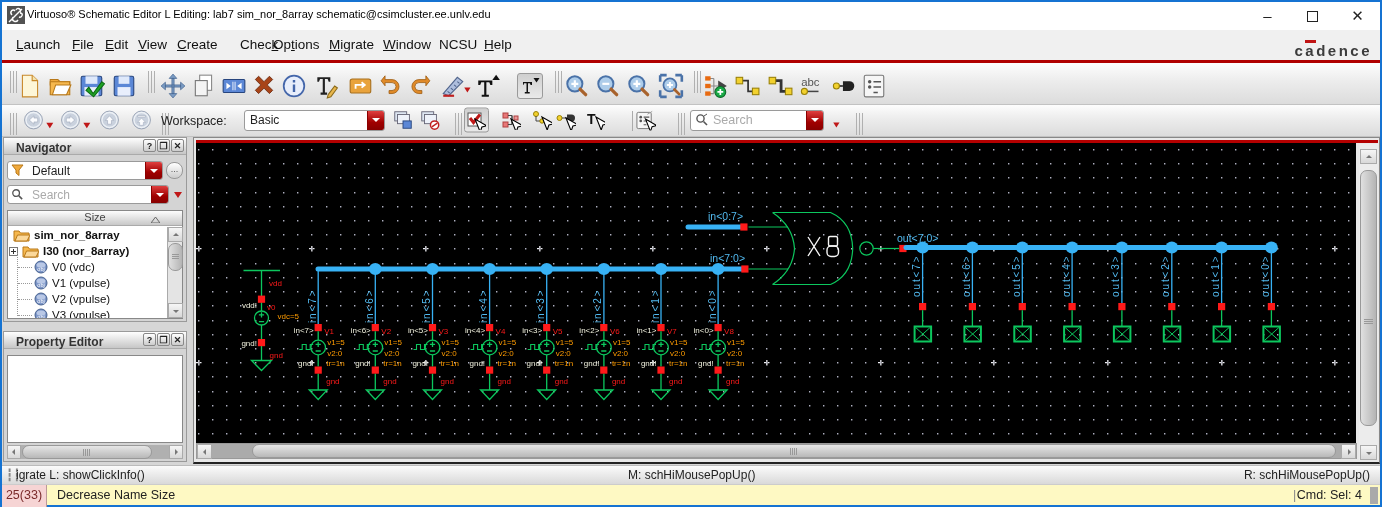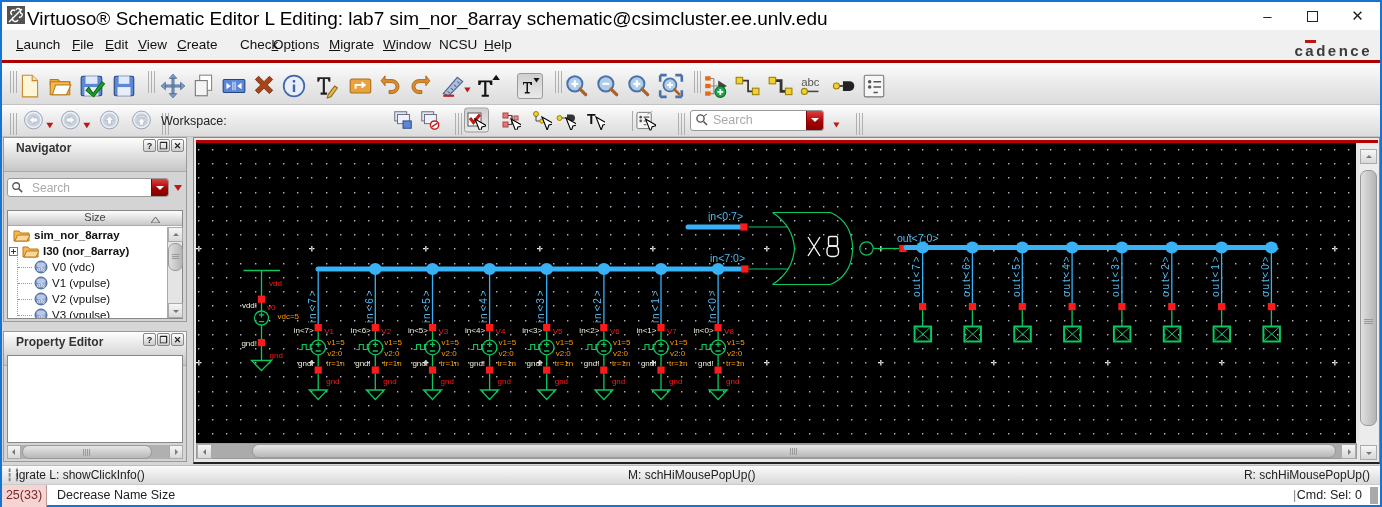--- a/index.html
+++ b/index.html
@@ -1,19 +1,19 @@
 <!DOCTYPE html>
 <html><head><meta charset="utf-8"><style>
 *{margin:0;padding:0;box-sizing:border-box}
 html,body{width:1382px;height:507px;overflow:hidden}
 body{font-family:"Liberation Sans",sans-serif;background:#0a64c8}
 #win{position:absolute;left:0;top:0;width:1382px;height:507px;border:2px solid #1573d2;border-bottom-width:3px;background:#ececec}
 #titlebar{position:absolute;left:0;top:0;right:0;height:27.5px;background:#fff;color:#000}
 #titlebar .ticn{position:absolute;left:5px;top:4px}
-#titlebar .ttext{position:absolute;left:25px;top:6px;font-size:19px}
+#titlebar .ttext{position:absolute;left:25px;top:6px;font-size:11px}
 .winbtn{position:absolute;top:0;width:45px;height:27px;color:#222;text-align:center;line-height:27px;font-size:15px}
 #menubar{position:absolute;left:0;top:27.5px;right:0;height:30.5px;background:#f0f0f0}
 #menubar .m{position:absolute;top:7px;font-size:13.5px;color:#111}
 #menubar .m u{text-decoration:underline}
 #cadence{position:absolute;right:8px;top:12.5px;font-size:15px;font-weight:bold;letter-spacing:2.5px;color:#3c3c3c;font-family:"Liberation Sans",sans-serif}
 #cadence .bar{position:absolute;left:10.5px;top:-2px;width:11px;height:3px;background:#c01414}
 #redline{position:absolute;left:0;top:58px;right:0;height:2.5px;background:#b00000}
 .tb{position:absolute;left:0;right:0;background:linear-gradient(#fdfdfd,#ececec 45%,#dcdcdc);border-bottom:1px solid #c2c2c2;display:flex;align-items:center}
 .aicon{position:absolute;top:50%;transform:translateY(-50%);display:flex;align-items:center;justify-content:center}
 .tb1 .aicon{top:57%}
@@ -23,21 +23,21 @@
 .combo{position:relative;height:20px;background:#fff;border:1px solid #9a9a9a;border-radius:3px;display:flex;align-items:center}
 .combo .cbtext{font-size:12px;color:#222;margin-left:5px;flex:1}
 .redbtn{width:17px;height:100%;background:linear-gradient(#e04040,#a00000 60%,#870000);border-left:1px solid #8a0000;border-radius:0 2px 2px 0;position:relative}
 .redbtn:after{content:"";position:absolute;left:4px;top:7px;border:4.5px solid transparent;border-top-color:#fff;border-bottom-width:0}
 .searchbox{position:relative;width:143px;height:21px;background:#fff;border:1px solid #9a9a9a;border-radius:3px;display:flex;align-items:center;margin-left:2px}
 .searchbox svg{margin:0 4px}
 .searchbox span{color:#aaa;font-size:12.5px;flex:1}
 .vline{width:1px;height:20px;background:#aaa;margin:0 6px}
 #main{position:absolute;left:0;top:134.5px;right:0;height:329px;background:#d6d6d6}
 .panel{position:absolute;left:1px;width:184px;background:#d4d4d4;border:1px solid #9a9a9a}
-.ptitle{height:34px;background:linear-gradient(#fefefe,#c6c6c6);border-bottom:1px solid #aaa;position:relative}
+.ptitle{height:17px;background:linear-gradient(#fefefe,#c6c6c6);border-bottom:1px solid #aaa;position:relative}
 .ptitle span{font-size:12px;font-weight:bold;color:#333;margin-left:12px;line-height:17px}
 .pbtns{position:absolute;right:2px;top:1px;display:flex}
 .pbtn{width:13px;height:13px;border:1px solid #888;border-radius:2px;background:linear-gradient(#fff,#ccc);font-size:9px;font-weight:bold;color:#222;text-align:center;line-height:12px;margin-left:1px}
 .prow{display:flex;align-items:center;margin:6px 3px 0 3px}
 .prow+.prow{margin-top:5px}
 .dots3{width:17px;height:17px;border:1px solid #999;border-radius:8px;background:linear-gradient(#fff,#ccc);color:#555;font-size:9px;text-align:center;line-height:12px;margin-left:3px}
 .treewrap{position:absolute;left:3px;right:3px;top:72px;bottom:2px;border:1px solid #888;background:#fff}
 .treehdr{position:relative;height:15px;background:linear-gradient(#fdfdfd,#c8c8c8);border-bottom:1px solid #aaa;text-align:center;font-size:11px;color:#444}
 .tree{position:absolute;left:0;top:16px;right:15px;bottom:0;overflow:hidden}
 .tree{z-index:1}
@@ -57,21 +57,21 @@
 .hscroll{position:absolute;height:14px;background:#b0b0b0}
 .hscroll .sarrow{position:absolute;left:0;top:0;width:14px;height:14px;line-height:13px}
 .hthumb{position:absolute;top:0;height:14px;background:linear-gradient(#e6e6e6,#b8b8b8);border:1px solid #999;border-radius:7px}
 .hgrip{margin:3px auto;width:8px;height:7px;background:repeating-linear-gradient(90deg,#999 0 1px,transparent 1px 2px)}
 #canvasbox{position:absolute;left:191px;top:135px;width:1187px;height:327px;background:#e8e8e8;border:1px solid #888;border-bottom:2px solid #222}
 #canvasred{position:absolute;left:2px;top:2px;right:1px;height:3px;background:#b40000}
 #canvas{position:absolute;left:2px;top:5px}
 #cvscroll{position:absolute;right:1px;top:6px;width:19px;bottom:2px;background:#ececec}
 #chscroll{position:absolute;left:2px;bottom:3px;height:16px;right:22px;background:#ababab;border:1px solid #999}
 #statusbar{position:absolute;left:0;right:0;top:463px;height:18.5px;background:linear-gradient(#fbfbfb,#d9d9d9);border-top:1px solid #bbb;font-size:12px;color:#222}
-#cmdbar{position:absolute;left:0;right:0;top:481.5px;height:21.5px;background:#ffffff;font-size:12.5px;color:#222;border-top:1px solid #ccc}
+#cmdbar{position:absolute;left:0;right:0;top:481.5px;height:21.5px;background:#fef9c3;font-size:12.5px;color:#222;border-top:1px solid #ccc}
 .pink{position:absolute;left:0;top:0;width:45px;height:22px;background:#f6d4d4;border-right:1px solid #b99;color:#7a2a2a;text-align:center;line-height:21px}
 </style></head><body>
 <div id="win">
 <div id="titlebar">
 <div class="ticn"><svg width="18" height="18" viewBox="0 0 18 18" style="">
           <rect width="18" height="18" fill="#525252"></rect>
           <path d="M2 16L15 3M5 9C2 6 6 2 8 5M9 4c1-3 6-1 4 2M13 7c4 0 2 5-1 4M6 11c-2 4 3 6 5 3" stroke="#fff" fill="none" stroke-width="1.4"></path>
         </svg></div>
 <div class="ttext">Virtuoso® Schematic Editor L Editing: lab7 sim_nor_8array schematic@csimcluster.ee.unlv.edu</div>
 <div class="winbtn" style="right:90px">–</div>
@@ -323,20 +323,24 @@
         <svg width="8" height="8" viewBox="0 0 8 8" style="width:11px;height:11px;margin-top:10px">
           <path d="M1 2l5 0-2.5 4z" fill="#c01818"></path>
         </svg>
       </div>
 <div class="aicon" style="left:80px;width:11px;height:26px">
         <svg width="8" height="8" viewBox="0 0 8 8" style="width:11px;height:11px;margin-top:10px">
           <path d="M1 2l5 0-2.5 4z" fill="#c01818"></path>
         </svg>
       </div>
 <span class="wslabel" style="left:159px">Workspace:</span>
+<div class="combo" style="position:absolute;left:242px;top:5px;width:141px;height:21px">
+        <span class="cbtext">Basic</span>
+        <div class="redbtn"></div>
+      </div>
 <div class="aicon" style="left:390.0px;width:22px;height:22px">
         <svg width="24" height="24" viewBox="0 0 24 24" style="width:22px;height:22px">
           <rect x="3" y="3" width="13" height="10" fill="#dde6f2" stroke="#667"></rect>
           <rect x="6" y="6" width="13" height="10" fill="#eef2fa" stroke="#667"></rect>
           <rect x="12" y="13" width="9" height="8" fill="#5b87d6" stroke="#27457e"></rect>
         </svg>
       </div>
 <div class="aicon" style="left:417.0px;width:22px;height:22px">
         <svg width="24" height="24" viewBox="0 0 24 24" style="width:22px;height:22px">
           <rect x="3" y="3" width="13" height="10" fill="#dde6f2" stroke="#667"></rect>
@@ -422,20 +426,30 @@
         </svg>
       </div>
 </div>
 <div id="main"></div>
 <div class="panel" style="top:135px;height:185px">
 <div class="ptitle"><span>Navigator</span><div class="pbtns">
           <div class="pbtn">?</div>
           <div class="pbtn">❐</div>
           <div class="pbtn">✕</div>
         </div></div>
+<div class="prow">
+        <div class="combo" style="flex:1;height:19px">
+          <svg width="13" height="13" viewBox="0 0 13 13" style="margin:0 3px">
+            <path d="M1 1h11L8 6v5.5L5 9V6z" fill="#f0a93c" stroke="#b87818"></path>
+          </svg>
+          <span class="cbtext">Default</span>
+          <div class="redbtn"></div>
+        </div>
+        <div class="dots3">...</div>
+      </div>
 <div class="prow">
         <div class="combo" style="flex:1;height:19px">
           <svg width="13" height="13" viewBox="0 0 14 14" style="margin:0 3px">
             <circle cx="5.5" cy="5.5" r="3.6" fill="none" stroke="#555" stroke-width="1.4"></circle>
             <path d="M8.5 8.5l3.5 3.5" stroke="#555" stroke-width="1.6"></path>
           </svg>
           <span class="cbtext" style="color:#aaa">Search</span>
           <div class="redbtn"></div>
         </div>
         <svg width="10" height="8" viewBox="0 0 10 8" style="margin-left:4px">
@@ -790,15 +804,15 @@
 <div id="statusbar">
 <span style="position:absolute;left:4px;top:2px;color:#888">┇┇</span>
 <span style="position:absolute;left:14px;top:2px">igrate L: showClickInfo()</span>
 <span style="position:absolute;left:626px;top:2px">M: schHiMousePopUp()</span>
 <span style="position:absolute;right:10px;top:2px">R: schHiMousePopUp()</span>
 </div>
 <div id="cmdbar">
 <div class="pink">25(33)</div>
 <span style="position:absolute;left:55px;top:3px">Decrease Name Size</span>
 <span style="position:absolute;left:1291px;top:3px;color:#888">|</span>
-<span style="position:absolute;right:18px;top:3px">Cmd: Sel: 0</span>
+<span style="position:absolute;right:18px;top:3px">Cmd: Sel: 4</span>
 <div style="position:absolute;right:2px;top:2px;width:8px;height:17px;background:#aaa"></div>
 </div>
 </div>
 </body></html>

